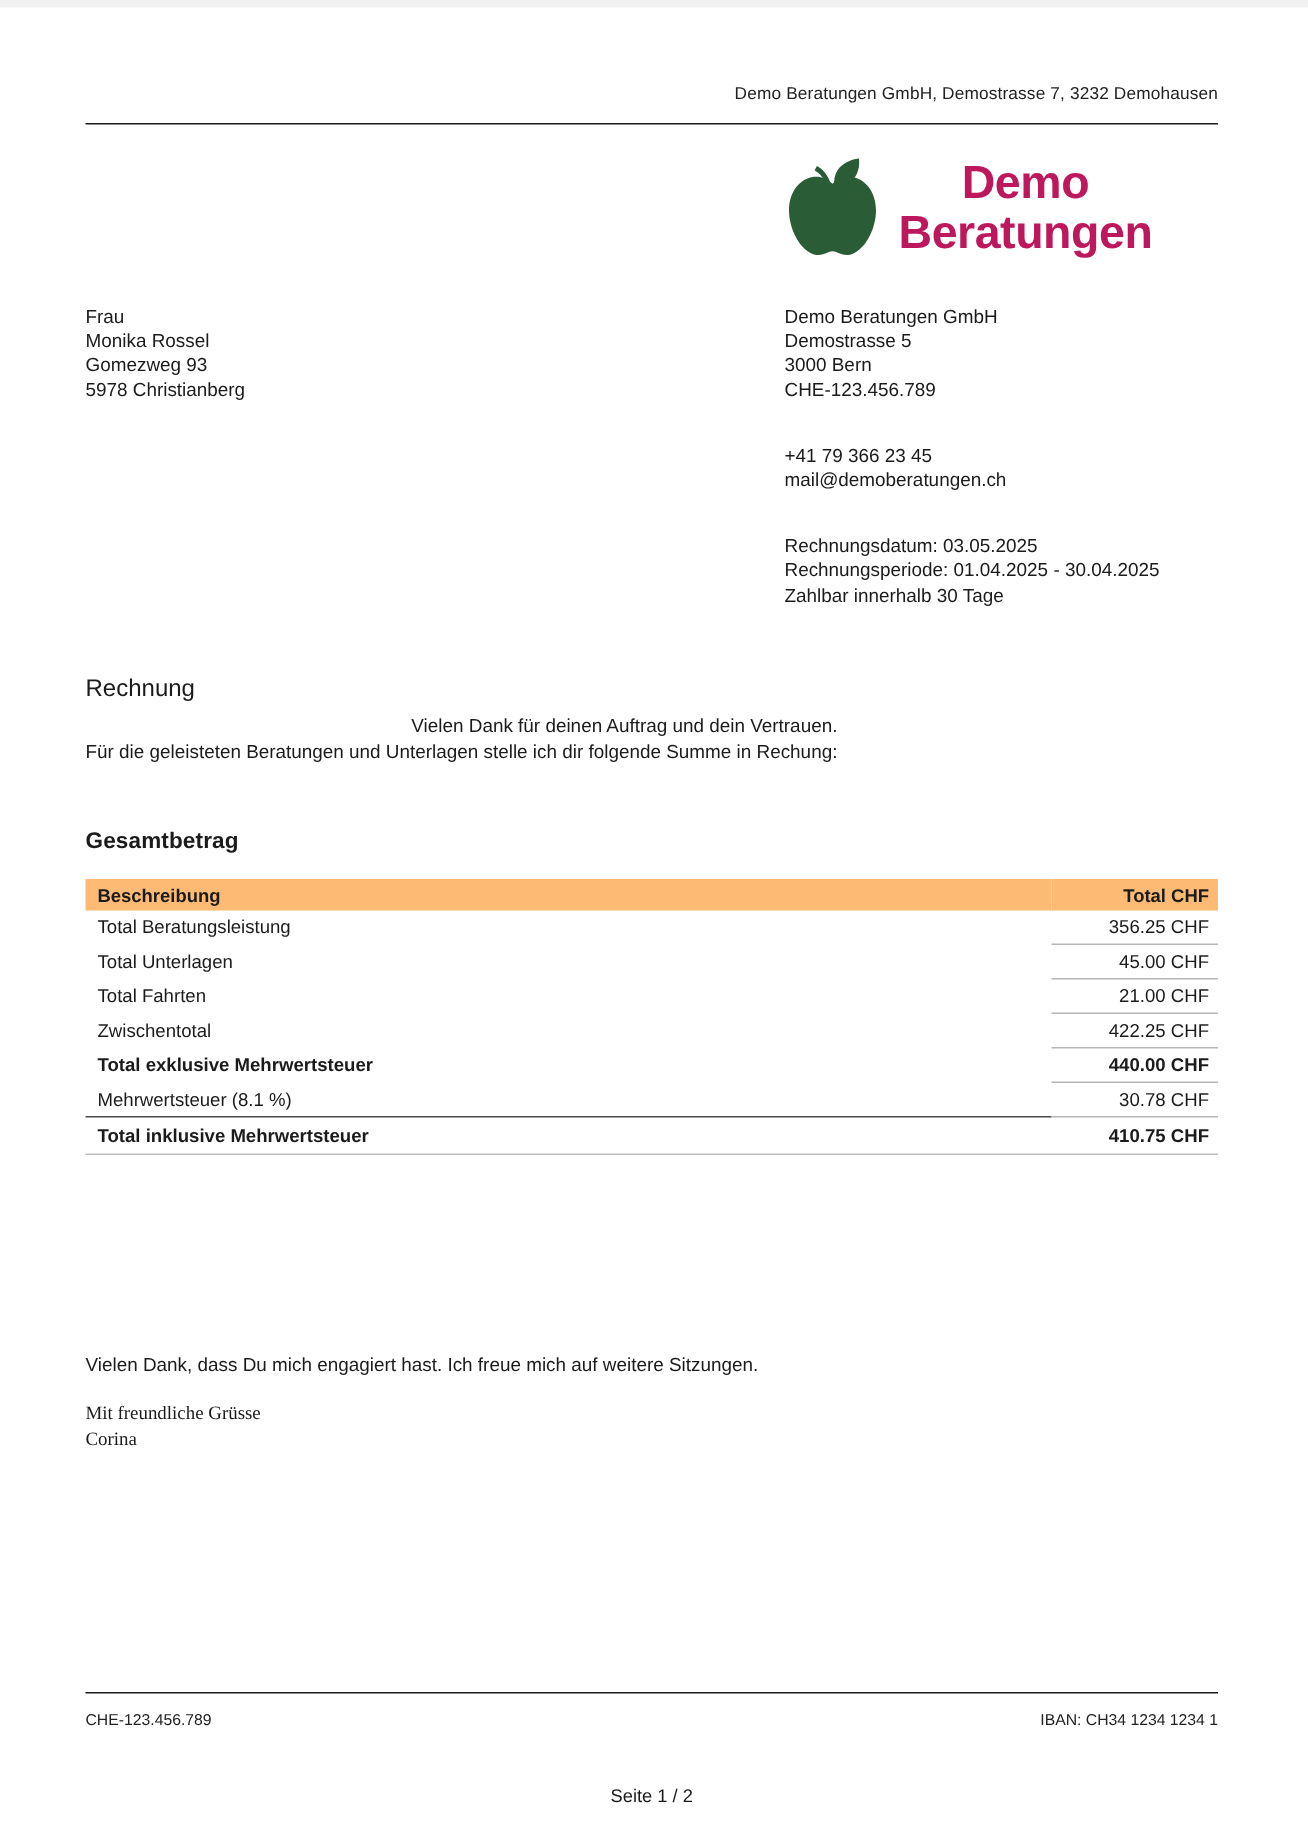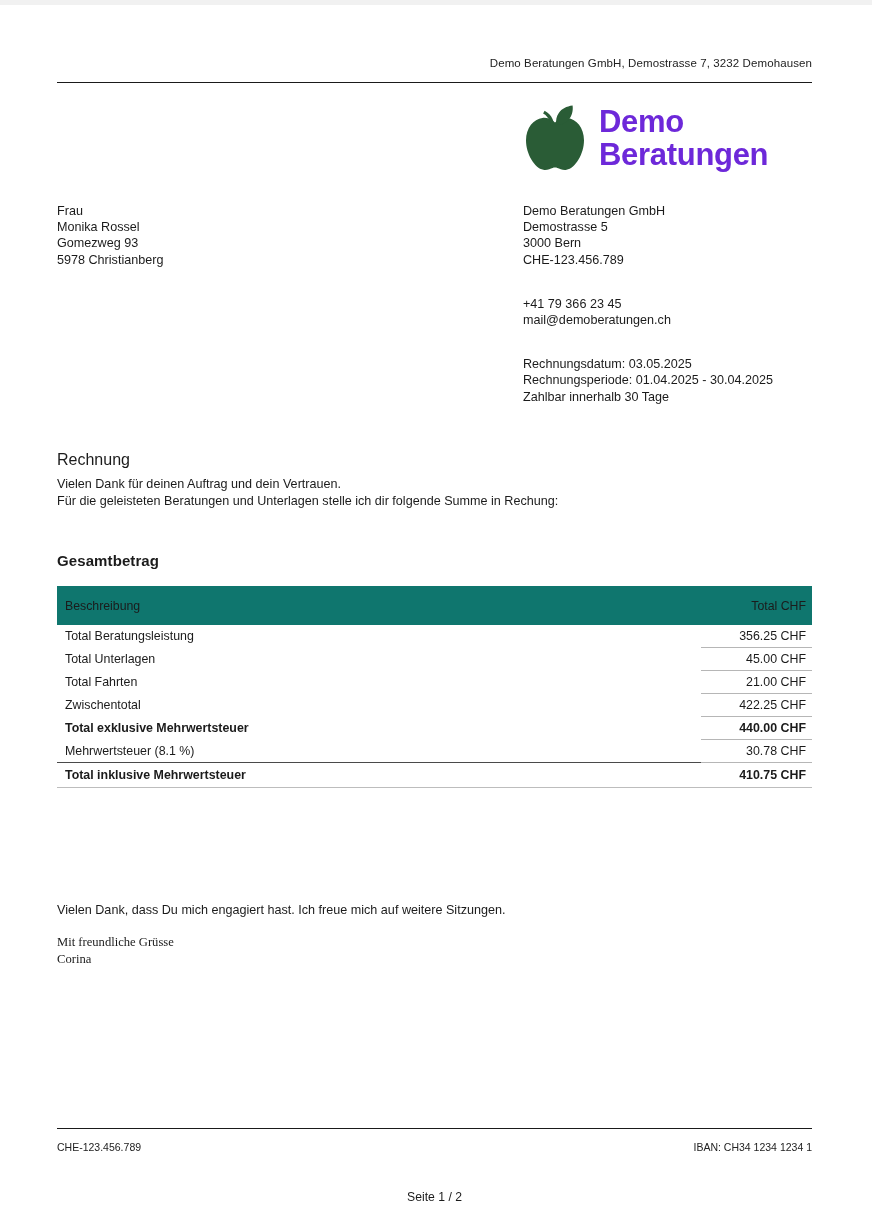--- a/index.html
+++ b/index.html
@@ -69,21 +69,22 @@
     flex: none;
     display: block;
   }
   .logo-words {
     display: flex;
     flex-direction: column;
     line-height: 1.07;
     font-weight: bold;
     font-size: 31px;
     letter-spacing: -0.3px;
-    color: #6d28d9;
+    color: #be185d;
+    text-align: center;
   }
 
   
   .recipient {
     position: absolute;
     left: 57px;
     top: 203px;
     font-size: 12.6px;
     line-height: 16.2px;
     white-space: pre-line;
@@ -106,20 +107,21 @@
     font-size: 16px;
     font-weight: normal;
   }
   .intro {
     position: absolute;
     left: 57px;
     top: 476px;
     font-size: 12.6px;
     line-height: 17px;
     white-space: pre-line;
+    text-align: right;
   }
 
   
   .h-total {
     position: absolute;
     left: 57px;
     top: 552px;
     font-size: 15px;
     font-weight: bold;
     letter-spacing: 0.1px;
@@ -130,23 +132,23 @@
     top: 586px;
     width: 755px;
     border-collapse: collapse;
     font-size: 12.4px;
   }
   .totals th, .totals td {
     padding: 0;
     vertical-align: middle;
   }
   .totals thead th {
-    background: #0f766e;
-    height: 39px;
-    font-weight: normal;
+    background: #fdba74;
+    height: 21px;
+    font-weight: bold;
     font-size: 12.3px;
   }
   .totals thead th.desc { text-align: left; padding-left: 8px; }
   .totals thead th.amt  { text-align: right; padding-right: 6px; }
 
   .totals tbody td {
     height: 22px;
   }
   .totals tbody td.desc {
     text-align: left;

